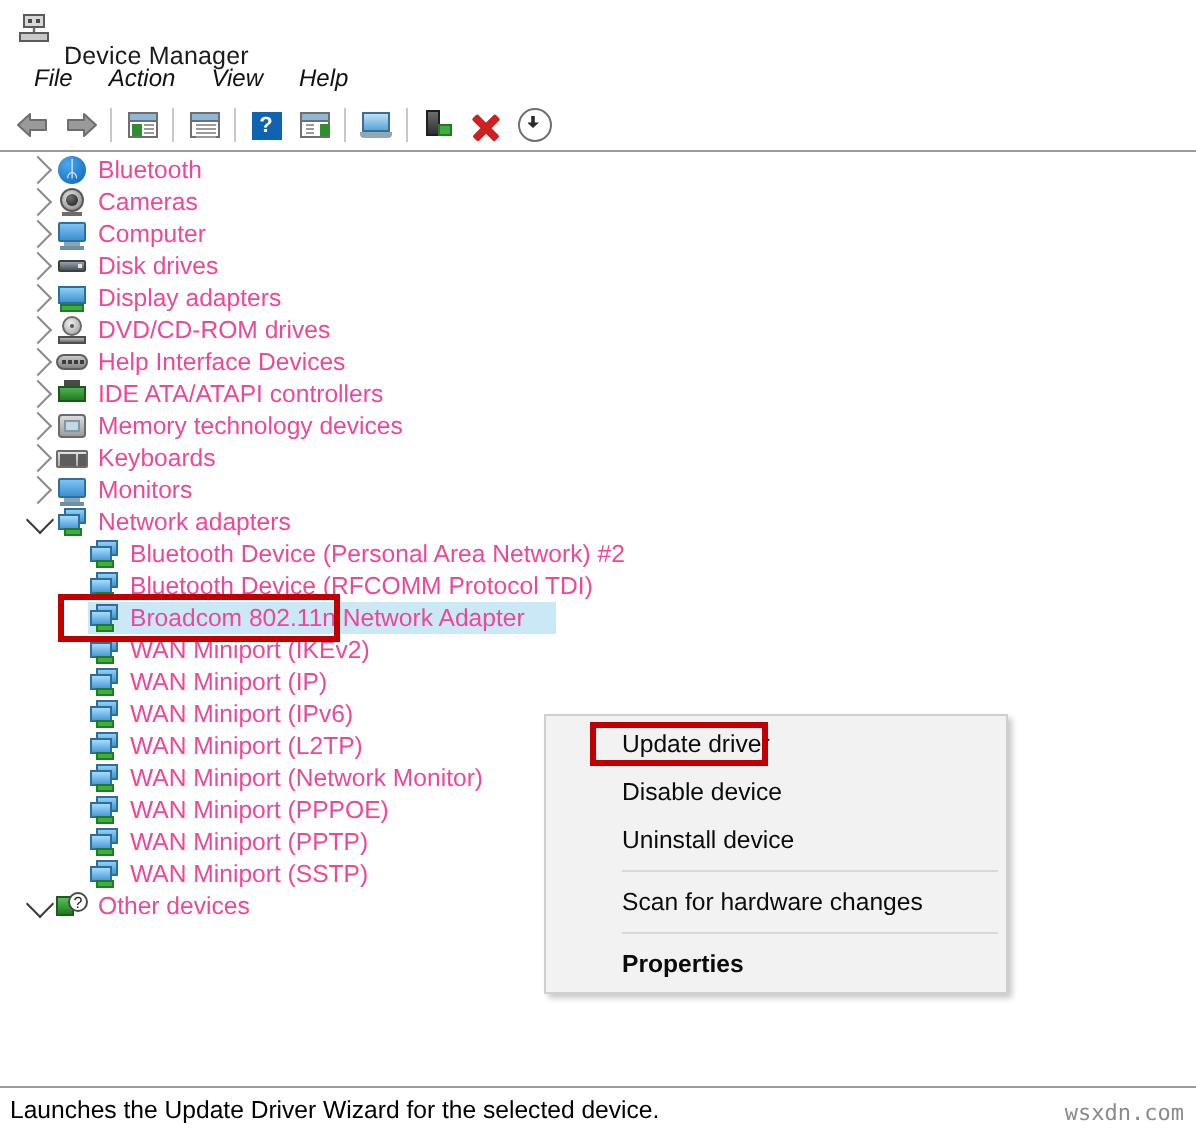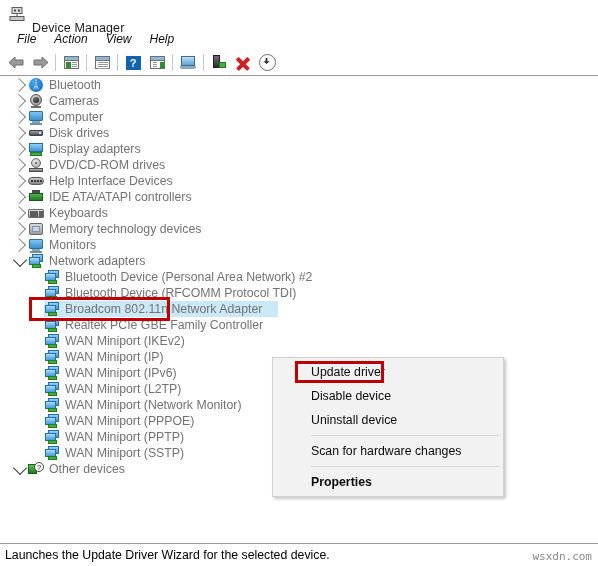--- a/index.html
+++ b/index.html
@@ -109,21 +109,21 @@
   }
   .row .dev-icon {
     width: 16px;
     height: 16px;
     flex: none;
     margin-right: 5px;
     position: relative;
   }
   .row .label {
     font-size: 12.3px;
-    color: #737373;
+    color: #ec4899;
     line-height: 16px;
   }
   .row.lvl0 { padding-left: 12px; }
   .row.lvl1 { padding-left: 44px; }
   .row.selected .sel-bg {
     position: absolute;
     left: 44px;
     top: 0;
     height: 16px;
     background: #cbe8f6;
@@ -716,20 +716,30 @@
     </div>
     <div class="row lvl0">
       <div class="twisty">
         <div class="chev closed"></div>
       </div>
       <div class="dev-icon">
         <div class="ide-chip"></div>
         <div class="ide-board"></div>
       </div>
       <div class="label">IDE ATA/ATAPI controllers</div>
+    </div>
+    <div class="row lvl0">
+      <div class="twisty">
+        <div class="chev closed"></div>
+      </div>
+      <div class="dev-icon">
+        <div class="mtd-body"></div>
+        <div class="mtd-inner"></div>
+      </div>
+      <div class="label">Memory technology devices</div>
     </div>
     <div class="row lvl0">
       <div class="twisty">
         <div class="chev closed"></div>
       </div>
       <div class="dev-icon">
         <div class="kb-body"></div>
         <div class="kb-key" style="left:1.5px;top:5.5px"></div>
         <div class="kb-key" style="left:3.8px;top:5.5px"></div>
         <div class="kb-key" style="left:6.1px;top:5.5px"></div>
@@ -749,30 +759,20 @@
         <div class="kb-key" style="left:10.7px;top:10.1px"></div>
         <div class="kb-key" style="left:13px;top:10.1px"></div>
       </div>
       <div class="label">Keyboards</div>
     </div>
     <div class="row lvl0">
       <div class="twisty">
         <div class="chev closed"></div>
       </div>
       <div class="dev-icon">
-        <div class="mtd-body"></div>
-        <div class="mtd-inner"></div>
-      </div>
-      <div class="label">Memory technology devices</div>
-    </div>
-    <div class="row lvl0">
-      <div class="twisty">
-        <div class="chev closed"></div>
-      </div>
-      <div class="dev-icon">
         <div class="mon-screen"></div>
         <div class="mon-stand"></div>
         <div class="mon-base"></div>
       </div>
       <div class="label">Monitors</div>
     </div>
     <div class="row lvl0">
       <div class="twisty">
         <div class="chev open dark"></div>
       </div>
@@ -800,28 +800,20 @@
       <div class="label">Bluetooth Device (RFCOMM Protocol TDI)</div>
     </div>
     <div class="row lvl1 selected">
       <div class="sel-bg" style="width: 233.6px;"></div>
       <div class="dev-icon">
         <div class="net-back"></div>
         <div class="net-front"></div>
         <div class="net-plug"></div>
       </div>
       <div class="label">Broadcom 802.11n Network Adapter</div>
-    </div>
-    <div class="row lvl1">
-      <div class="dev-icon">
-        <div class="net-back"></div>
-        <div class="net-front"></div>
-        <div class="net-plug"></div>
-      </div>
-      <div class="label">Realtek PCIe GBE Family Controller</div>
     </div>
     <div class="row lvl1">
       <div class="dev-icon">
         <div class="net-back"></div>
         <div class="net-front"></div>
         <div class="net-plug"></div>
       </div>
       <div class="label">WAN Miniport (IKEv2)</div>
     </div>
     <div class="row lvl1">

